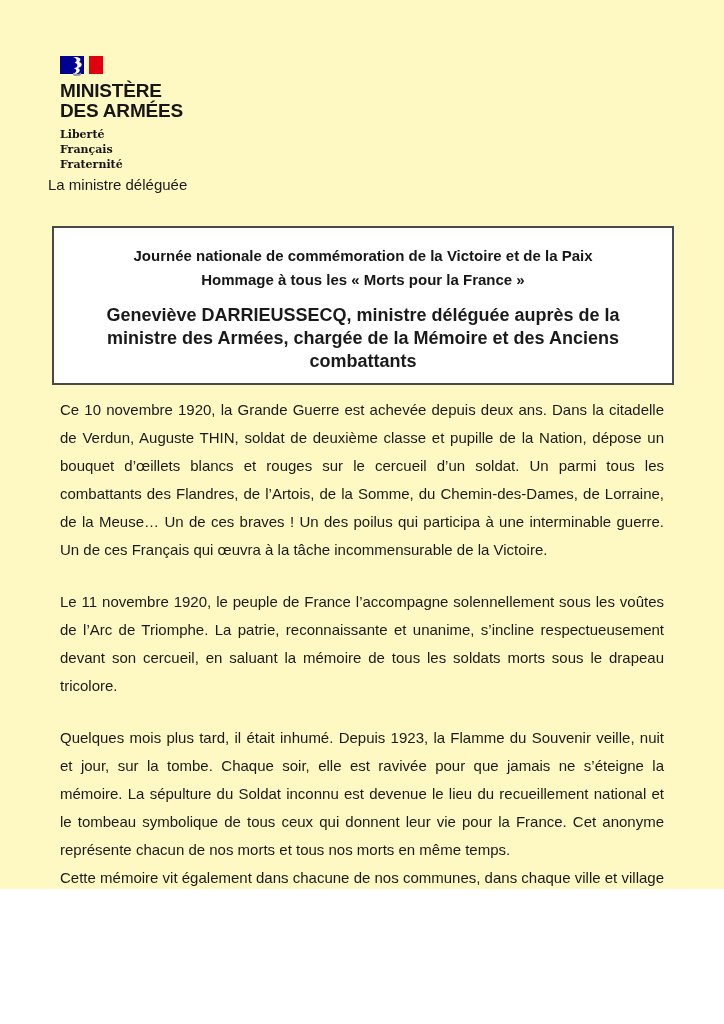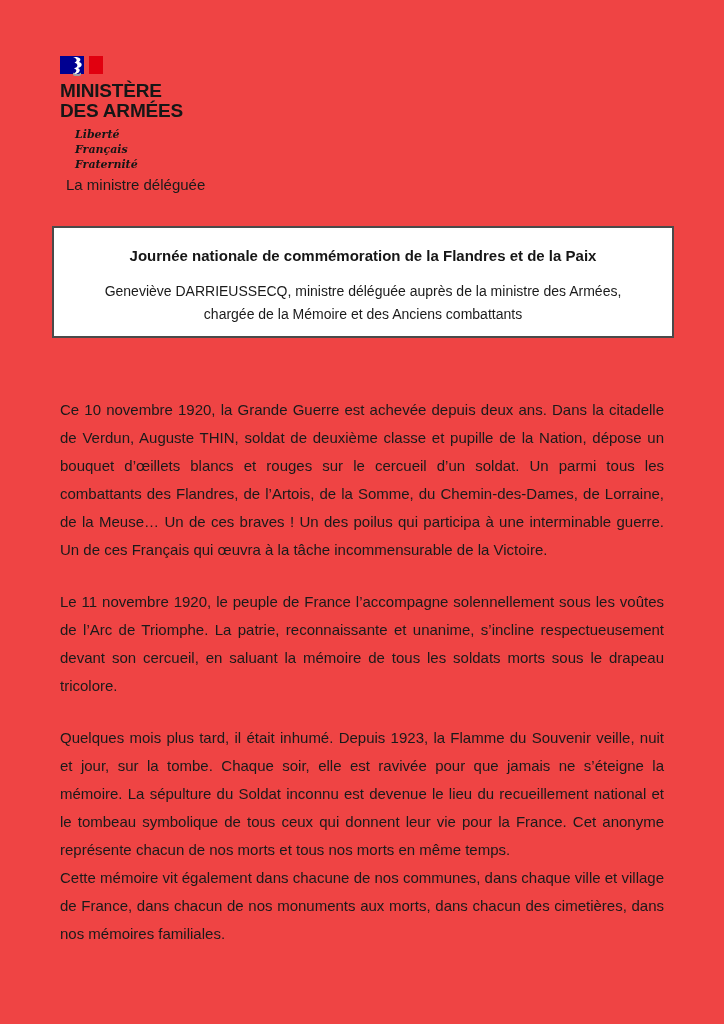--- a/index.html
+++ b/index.html
@@ -1,53 +1,51 @@
 <!DOCTYPE html>
 <html lang="fr"><head>
 <meta charset="utf-8">
 <style>
   html, body { margin: 0; padding: 0; background: #ffffff; }
   .page {
     position: relative;
     width: 724px;
-    height: 1024px;
+    height: 889px;
     margin: 0 auto;
-    background: #ef4444;
+    background: #fef9c3;
     font-family: "Liberation Sans", sans-serif;
     color: #1a1a1a;
     overflow: hidden;
   }
 
   
   .logo { position: absolute; left: 60px; top: 56px; }
   .logo-flag { display: block; }
   .ministry-name {
     margin-top: 5px;
     font-weight: bold;
     font-size: 19px;
     line-height: 20px;
     letter-spacing: -0.2px;
     color: #161616;
     white-space: pre-line;
   }
   .motto {
     margin-top: 6px;
     font-family: "DejaVu Serif", serif;
-    font-style: italic;
     font-weight: bold;
     font-size: 11px;
     line-height: 15px;
     color: #161616;
-    margin-left: 15px;
   }
 
   
   .sender {
     position: absolute;
-    left: 66px;
+    left: 48px;
     top: 176px;
     font-size: 15px;
     color: #1a1a1a;
   }
 
   
   .title-box {
     position: absolute;
     left: 52px;
     top: 226px;
@@ -59,24 +57,25 @@
     background: #ffffff;
   }
   .box-title {
     font-weight: bold;
     font-size: 15px;
     line-height: 24px;
     margin: 0 0 12px 0;
     color: #161616;
   }
   .box-subtitle {
-    font-size: 14px;
+    font-size: 18px;
     line-height: 23px;
     margin: 0;
     color: #1a1a1a;
+    font-weight: bold;
   }
 
   
   .body-text {
     position: absolute;
     left: 60px;
     top: 396px;
     width: 604px;
     font-size: 15px;
     line-height: 28px;
@@ -107,21 +106,22 @@
       <div>Liberté</div>
       <div>Français</div>
       <div>Fraternité</div>
     </div>
   </div>
 
   <div class="sender">La ministre déléguée</div>
 
   <div class="title-box">
     <p class="box-title">
-      <span>Journée nationale de commémoration de la Flandres et de la Paix</span><br>
+      <span>Journée nationale de commémoration de la Victoire et de la Paix</span><br>
+      <span>Hommage à tous les « Morts pour la France »</span>
     </p>
     <p class="box-subtitle">Geneviève DARRIEUSSECQ, ministre déléguée auprès de la ministre des Armées, chargée de la Mémoire et des Anciens combattants</p>
   </div>
 
   <div class="body-text">
       <p>Ce 10 novembre 1920, la Grande Guerre est achevée depuis deux ans. Dans la citadelle de Verdun, Auguste THIN, soldat de deuxième classe et pupille de la Nation, dépose un bouquet d’œillets blancs et rouges sur le cercueil d’un soldat. Un parmi tous les combattants des Flandres, de l’Artois, de la Somme, du Chemin-des-Dames, de Lorraine, de la Meuse… Un de ces braves ! Un des poilus qui participa à une interminable guerre. Un de ces Français qui œuvra à la tâche incommensurable de la Victoire.</p>
       <p>Le 11 novembre 1920, le peuple de France l’accompagne solennellement sous les voûtes de l’Arc de Triomphe. La patrie, reconnaissante et unanime, s’incline respectueusement devant son cercueil, en saluant la mémoire de tous les soldats morts sous le drapeau tricolore.</p>
       <p>Quelques mois plus tard, il était inhumé. Depuis 1923, la Flamme du Souvenir veille, nuit et jour, sur la tombe. Chaque soir, elle est ravivée pour que jamais ne s’éteigne la mémoire. La sépulture du Soldat inconnu est devenue le lieu du recueillement national et le tombeau symbolique de tous ceux qui donnent leur vie pour la France. Cet anonyme représente chacun de nos morts et tous nos morts en même temps.</p>
       <p class="flush">Cette mémoire vit également dans chacune de nos communes, dans chaque ville et village de France, dans chacun de nos monuments aux morts, dans chacun des cimetières, dans nos mémoires familiales.</p>
     </div>

